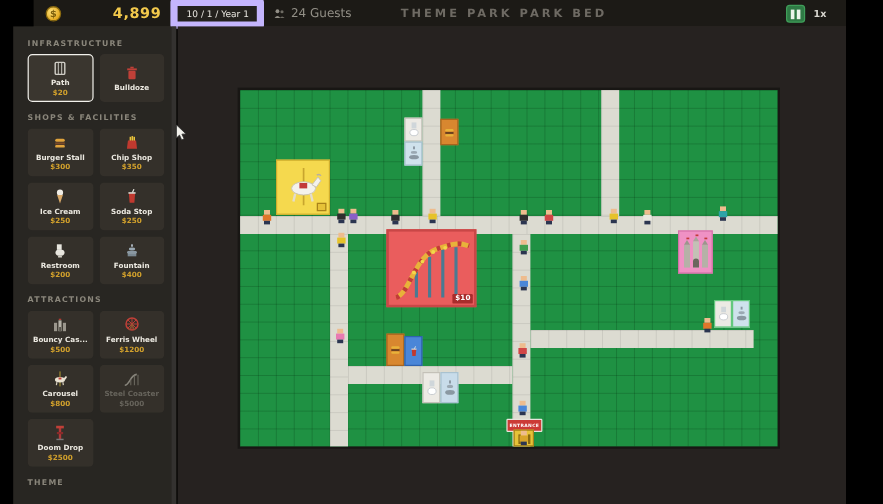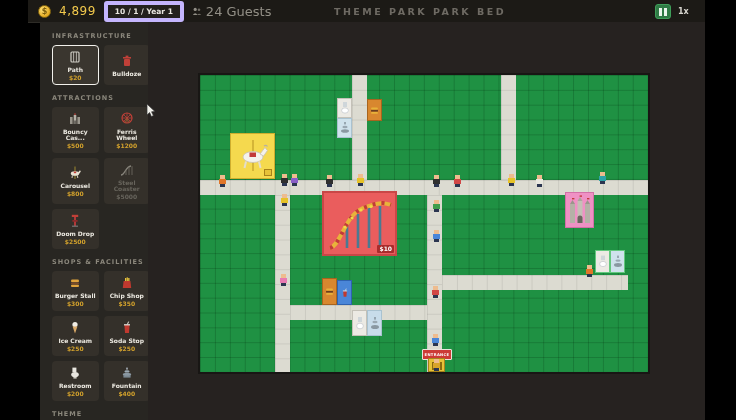--- a/index.html
+++ b/index.html
@@ -5,34 +5,34 @@
   html,body{margin:0;padding:0;background:#000;}
   .app{position:relative;width:736px;height:420px;background:#000;overflow:hidden;
        font-family:"DejaVu Sans","Liberation Sans",sans-serif;}
   
   .topbar{position:absolute;left:28px;top:0;width:677px;height:22px;background:#1c1a16;
           border-bottom:1px solid #2e2c27;}
   .tb-left{position:absolute;left:10px;top:0;height:22px;display:flex;align-items:center;gap:8px;}
   .coin{width:13px;height:13px;border-radius:50%;background:radial-gradient(circle at 35% 35%,#ffe27a,#e3a91f 70%);
         border:1px solid #8a6a10;color:#7a5c0a;font-size:8px;font-weight:bold;display:flex;
         align-items:center;justify-content:center;box-sizing:border-box;}
-  .money{color:#f2c94c;font-weight:normal;font-size:12px;letter-spacing:.5px;}
-  .datebox{border:4px solid #c4b5fd;border-radius:3px;padding:2px 7px;color:#e9e7e0;
-           font-size:7.5px;font-weight:bold;background:#23211d;}
-  .guestwrap{display:flex;align-items:center;gap:4px;color:#928f86;font-size:13px;}
+  .money{color:#f2c94c;font-weight:bold;font-size:12px;letter-spacing:.5px;margin-left:35px;}
+  .datebox{border:6px solid #c4b5fd;border-radius:3px;padding:2px 7px;color:#e9e7e0;
+           font-size:7.5px;font-weight:normal;background:#23211d;}
+  .guestwrap{display:flex;align-items:center;gap:4px;color:#928f86;font-size:10px;}
   .tb-title{position:absolute;left:392px;top:0;height:22px;display:flex;align-items:center;
             transform:translateX(-50%);color:#6e6a63;font-size:9.5px;font-weight:bold;letter-spacing:2.5px;}
   .pausebtn{position:absolute;left:627px;top:4px;width:16px;height:15px;background:#2f7a45;
             border:1px solid #3f9e59;border-radius:3px;display:flex;align-items:center;
             justify-content:center;gap:2px;box-sizing:border-box;}
   .pausebtn i{display:block;width:3px;height:8px;background:#eaf5ec;}
   .speed{position:absolute;left:650px;top:0;height:22px;display:flex;align-items:center;
          color:#d8d6cf;font-size:8px;font-weight:bold;}
   
-  .sidebar{position:absolute;left:40px;top:22px;width:120px;height:398px;background:#282622;
+  .sidebar{position:absolute;left:11px;top:22px;width:136px;height:398px;background:#282622;
            box-sizing:border-box;padding:8px 10px 0 12px;overflow:hidden;}
   .sb-track{position:absolute;right:0;top:0;width:4px;height:398px;background:#343230;}
   .section{margin-bottom:9px;}
   .sec-title{color:#8a867b;font-size:6.5px;font-weight:bold;letter-spacing:1px;margin:2px 0 5px 0;}
   .cardgrid{display:grid;grid-template-columns:1fr 1fr;gap:5px;}
   .card{background:#34302a;border:1.5px solid transparent;border-radius:4px;min-height:37px;
         display:flex;flex-direction:column;align-items:center;justify-content:center;gap:2px;
         padding:3px 1px;box-sizing:border-box;text-align:center;}
   .card.selected{border-color:#f2f1ec;background:#3a362f;}
   .cname{color:#ece9e1;font-size:6px;font-weight:bold;line-height:1;}
@@ -111,20 +111,81 @@
             <rect x="5" y="6" width="6" height="7" rx="1" fill="#c04038"></rect>
             <rect x="4" y="4" width="8" height="1.6" fill="#c04038"></rect>
             <rect x="6.6" y="2.6" width="2.8" height="1.4" fill="#c04038"></rect>
           </svg>
           <div class="cname">Bulldoze</div>
         </div>
       </div>
     </div>
 
     <div class="section">
+      <div class="sec-title">SHOPS &amp; FACILITIES</div>
+      <div class="cardgrid">
+        <div class="card">
+          <svg class="icon16" viewBox="0 0 16 16">
+            <rect x="4" y="4.6" width="8" height="2.6" rx="1.3" fill="#e0a33c"></rect>
+            <rect x="4" y="7.6" width="8" height="1.8" fill="#7a4a28"></rect>
+            <rect x="4" y="9.8" width="8" height="2.2" rx="1" fill="#e0a33c"></rect>
+          </svg>
+          <div class="cname">Burger Stall</div>
+          <div class="cprice">$300</div>
+        </div>
+        <div class="card">
+          <svg class="icon16" viewBox="0 0 16 16">
+            <rect x="6" y="3" width="1.3" height="4" fill="#e8c23a"></rect>
+            <rect x="7.6" y="2.4" width="1.3" height="4.6" fill="#e8c23a"></rect>
+            <rect x="9.2" y="3" width="1.3" height="4" fill="#e8c23a"></rect>
+            <path d="M4.6,6 L11.4,6 L12.2,13 L3.8,13 Z" fill="#c0392f"></path>
+          </svg>
+          <div class="cname">Chip Shop</div>
+          <div class="cprice">$350</div>
+        </div>
+        <div class="card">
+          <svg class="icon16" viewBox="0 0 16 16">
+            <circle cx="8" cy="4.6" r="2.6" fill="#f0ede6"></circle>
+            <path d="M5.6,6.6 L10.4,6.6 L8,13.6 Z" fill="#d8a868"></path>
+          </svg>
+          <div class="cname">Ice Cream</div>
+          <div class="cprice">$250</div>
+        </div>
+        <div class="card">
+          <svg class="icon16" viewBox="0 0 16 16">
+            <path d="M5.4,5 L10.6,5 L10,13 L6,13 Z" fill="#c0392f"></path>
+            <rect x="5" y="4.2" width="6" height="1.2" fill="#e8e6df"></rect>
+            <line x1="8.4" y1="4.4" x2="9.6" y2="1.6" stroke="#e8e6df" stroke-width="1"></line>
+          </svg>
+          <div class="cname">Soda Stop</div>
+          <div class="cprice">$250</div>
+        </div>
+        <div class="card">
+          <svg class="icon16" viewBox="0 0 16 16">
+            <rect x="5.4" y="2.6" width="4" height="4.6" fill="#e8e6df"></rect>
+            <ellipse cx="8" cy="9.6" rx="3.8" ry="2.6" fill="#e8e6df"></ellipse>
+            <rect x="6.4" y="12" width="3.2" height="1.6" fill="#cfccc2"></rect>
+          </svg>
+          <div class="cname">Restroom</div>
+          <div class="cprice">$200</div>
+        </div>
+        <div class="card">
+          <svg class="icon16" viewBox="0 0 16 16">
+            <rect x="7.2" y="2.6" width="1.6" height="2" fill="#aab4bc"></rect>
+            <ellipse cx="8" cy="6.4" rx="2.6" ry="1.2" fill="#9aa8b2"></ellipse>
+            <ellipse cx="8" cy="9.4" rx="4.2" ry="1.6" fill="#8a98a2"></ellipse>
+            <rect x="4.4" y="10.6" width="7.2" height="2" fill="#7a8892"></rect>
+          </svg>
+          <div class="cname">Fountain</div>
+          <div class="cprice">$400</div>
+        </div>
+      </div>
+    </div>
+
+    <div class="section">
       <div class="sec-title">ATTRACTIONS</div>
       <div class="cardgrid">
         <div class="card">
           <svg class="icon16" viewBox="0 0 16 16">
             <rect x="3" y="6" width="2.6" height="7" fill="#9a968c"></rect>
             <rect x="6.7" y="4" width="2.6" height="9" fill="#b5b1a7"></rect>
             <rect x="10.4" y="6" width="2.6" height="7" fill="#9a968c"></rect>
             <rect x="7.3" y="9.5" width="1.5" height="3.5" fill="#55524a"></rect>
             <rect x="7" y="2.6" width="2" height="1" fill="#c04038"></rect>
           </svg>
@@ -167,81 +228,20 @@
         </div>
         <div class="card">
           <svg class="icon16" viewBox="0 0 16 16">
             <rect x="7" y="3" width="2" height="10" fill="#b03838"></rect>
             <rect x="4.8" y="1.8" width="6.4" height="2.2" fill="#c04038"></rect>
             <rect x="5.4" y="7" width="5.2" height="1.8" fill="#8a2a2a"></rect>
             <rect x="5" y="12.6" width="6" height="1.2" fill="#777"></rect>
           </svg>
           <div class="cname">Doom Drop</div>
           <div class="cprice">$2500</div>
-        </div>
-      </div>
-    </div>
-
-    <div class="section">
-      <div class="sec-title">SHOPS &amp; FACILITIES</div>
-      <div class="cardgrid">
-        <div class="card">
-          <svg class="icon16" viewBox="0 0 16 16">
-            <rect x="4" y="4.6" width="8" height="2.6" rx="1.3" fill="#e0a33c"></rect>
-            <rect x="4" y="7.6" width="8" height="1.8" fill="#7a4a28"></rect>
-            <rect x="4" y="9.8" width="8" height="2.2" rx="1" fill="#e0a33c"></rect>
-          </svg>
-          <div class="cname">Burger Stall</div>
-          <div class="cprice">$300</div>
-        </div>
-        <div class="card">
-          <svg class="icon16" viewBox="0 0 16 16">
-            <rect x="6" y="3" width="1.3" height="4" fill="#e8c23a"></rect>
-            <rect x="7.6" y="2.4" width="1.3" height="4.6" fill="#e8c23a"></rect>
-            <rect x="9.2" y="3" width="1.3" height="4" fill="#e8c23a"></rect>
-            <path d="M4.6,6 L11.4,6 L12.2,13 L3.8,13 Z" fill="#c0392f"></path>
-          </svg>
-          <div class="cname">Chip Shop</div>
-          <div class="cprice">$350</div>
-        </div>
-        <div class="card">
-          <svg class="icon16" viewBox="0 0 16 16">
-            <circle cx="8" cy="4.6" r="2.6" fill="#f0ede6"></circle>
-            <path d="M5.6,6.6 L10.4,6.6 L8,13.6 Z" fill="#d8a868"></path>
-          </svg>
-          <div class="cname">Ice Cream</div>
-          <div class="cprice">$250</div>
-        </div>
-        <div class="card">
-          <svg class="icon16" viewBox="0 0 16 16">
-            <path d="M5.4,5 L10.6,5 L10,13 L6,13 Z" fill="#c0392f"></path>
-            <rect x="5" y="4.2" width="6" height="1.2" fill="#e8e6df"></rect>
-            <line x1="8.4" y1="4.4" x2="9.6" y2="1.6" stroke="#e8e6df" stroke-width="1"></line>
-          </svg>
-          <div class="cname">Soda Stop</div>
-          <div class="cprice">$250</div>
-        </div>
-        <div class="card">
-          <svg class="icon16" viewBox="0 0 16 16">
-            <rect x="5.4" y="2.6" width="4" height="4.6" fill="#e8e6df"></rect>
-            <ellipse cx="8" cy="9.6" rx="3.8" ry="2.6" fill="#e8e6df"></ellipse>
-            <rect x="6.4" y="12" width="3.2" height="1.6" fill="#cfccc2"></rect>
-          </svg>
-          <div class="cname">Restroom</div>
-          <div class="cprice">$200</div>
-        </div>
-        <div class="card">
-          <svg class="icon16" viewBox="0 0 16 16">
-            <rect x="7.2" y="2.6" width="1.6" height="2" fill="#aab4bc"></rect>
-            <ellipse cx="8" cy="6.4" rx="2.6" ry="1.2" fill="#9aa8b2"></ellipse>
-            <ellipse cx="8" cy="9.4" rx="4.2" ry="1.6" fill="#8a98a2"></ellipse>
-            <rect x="4.4" y="10.6" width="7.2" height="2" fill="#7a8892"></rect>
-          </svg>
-          <div class="cname">Fountain</div>
-          <div class="cprice">$400</div>
         </div>
       </div>
     </div>
 
     <div class="section">
       <div class="sec-title">THEME</div>
 
     </div>
 
     <div class="sb-track"></div>

